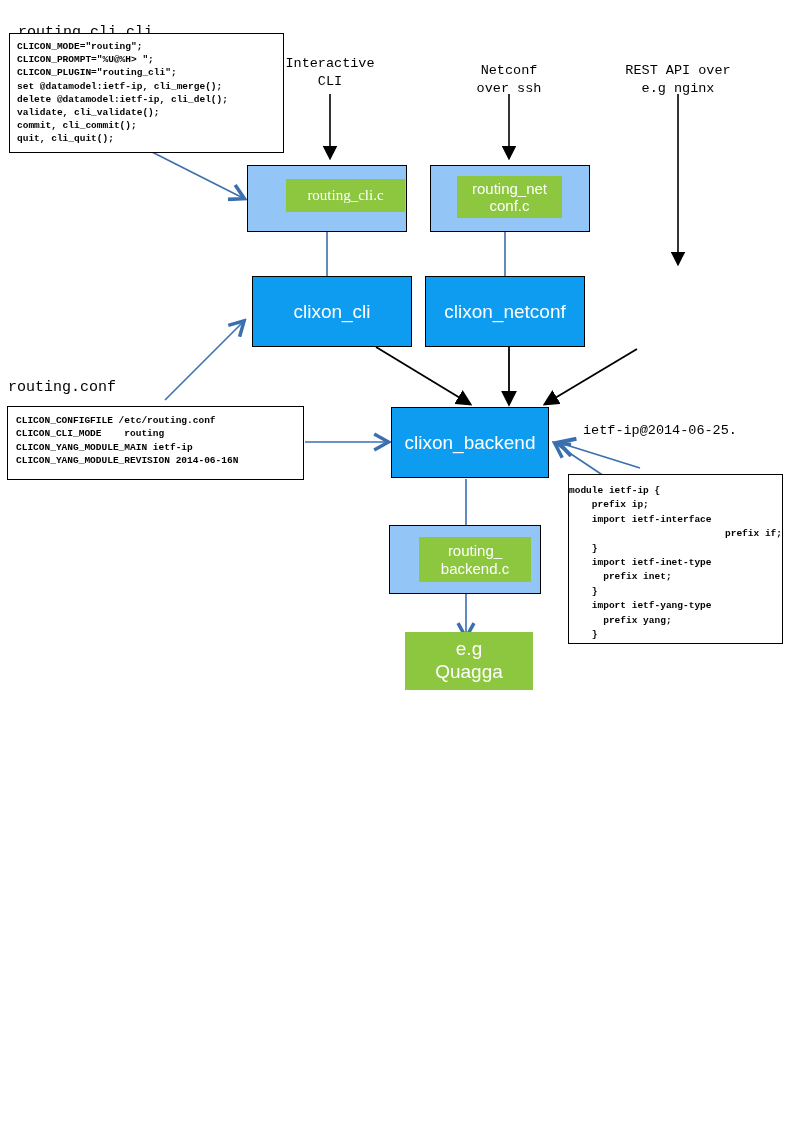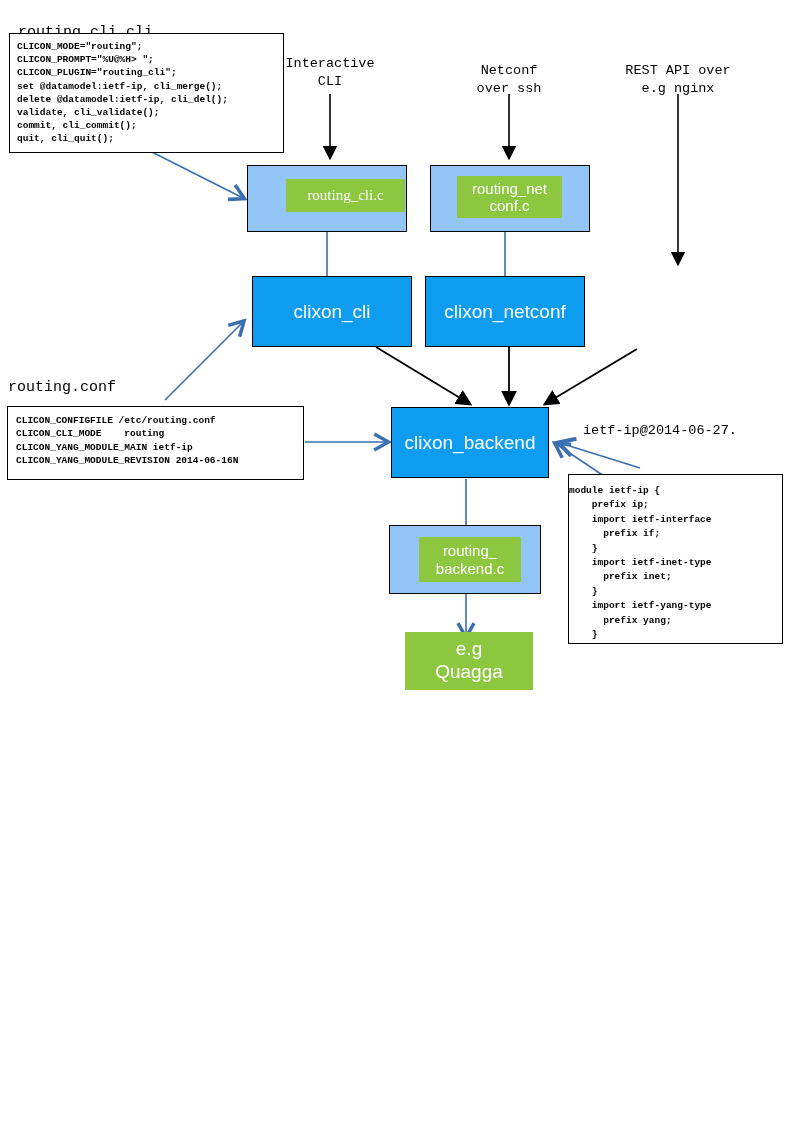--- a/index.html
+++ b/index.html
@@ -207,37 +207,37 @@
 
   <div class="paneltitle" style="left:8px; top:379px;">routing.conf</div>
 
   <div class="codebox" style="left:7px; top:406px; width:297px; height:74px; padding:7px 8px;">
     <div class="line" style="font-size:9.5px; line-height:13.4px;">CLICON_CONFIGFILE /etc/routing.conf</div>
     <div class="line" style="font-size:9.5px; line-height:13.4px;">CLICON_CLI_MODE    routing</div>
     <div class="line" style="font-size:9.5px; line-height:13.4px;">CLICON_YANG_MODULE_MAIN ietf-ip</div>
     <div class="line" style="font-size:9.5px; line-height:13.4px;">CLICON_YANG_MODULE_REVISION 2014-06-16N</div>
   </div>
 
-  <div class="sidelabel" style="left:583px; top:423px;">ietf-ip@2014-06-27.</div>
+  <div class="sidelabel" style="left:583px; top:423px;">ietf-ip@2014-06-25.</div>
 
   <div class="codebox" style="left:568px; top:474px; width:215px; height:170px; padding:9px 0;">
     <div class="line" style="font-size:9.5px; line-height:14.4px;">module ietf-ip {</div>
     <div class="line" style="font-size:9.5px; line-height:14.4px;">    prefix ip;</div>
     <div class="line" style="font-size:9.5px; line-height:14.4px;">    import ietf-interface</div>
-    <div class="line" style="font-size:9.5px; line-height:14.4px;">      prefix if;</div>
+    <div class="line" style="font-size:9.5px; line-height:14.4px;text-align:right;">      prefix if;</div>
     <div class="line" style="font-size:9.5px; line-height:14.4px;">    }</div>
     <div class="line" style="font-size:9.5px; line-height:14.4px;">    import ietf-inet-type</div>
     <div class="line" style="font-size:9.5px; line-height:14.4px;">      prefix inet;</div>
     <div class="line" style="font-size:9.5px; line-height:14.4px;">    }</div>
     <div class="line" style="font-size:9.5px; line-height:14.4px;">    import ietf-yang-type</div>
     <div class="line" style="font-size:9.5px; line-height:14.4px;">      prefix yang;</div>
     <div class="line" style="font-size:9.5px; line-height:14.4px;">    }</div>
   </div>
 
   <div class="pluginbox" style="left:389px; top:525px; width:152px; height:69px;">
-    <div class="greenbox" style="left:29px; top:11px; width:102px; height:45px; white-space:pre-line;">routing_
+    <div class="greenbox" style="left:29px; top:11px; width:112px; height:45px; white-space:pre-line;">routing_
 backend.c</div>
   </div>
 
   <div class="greenbox big" style="left:405px; top:632px; width:128px; height:58px; white-space:pre-line;">e.g
 Quagga</div>
 
 </div>
 
 </body></html>

